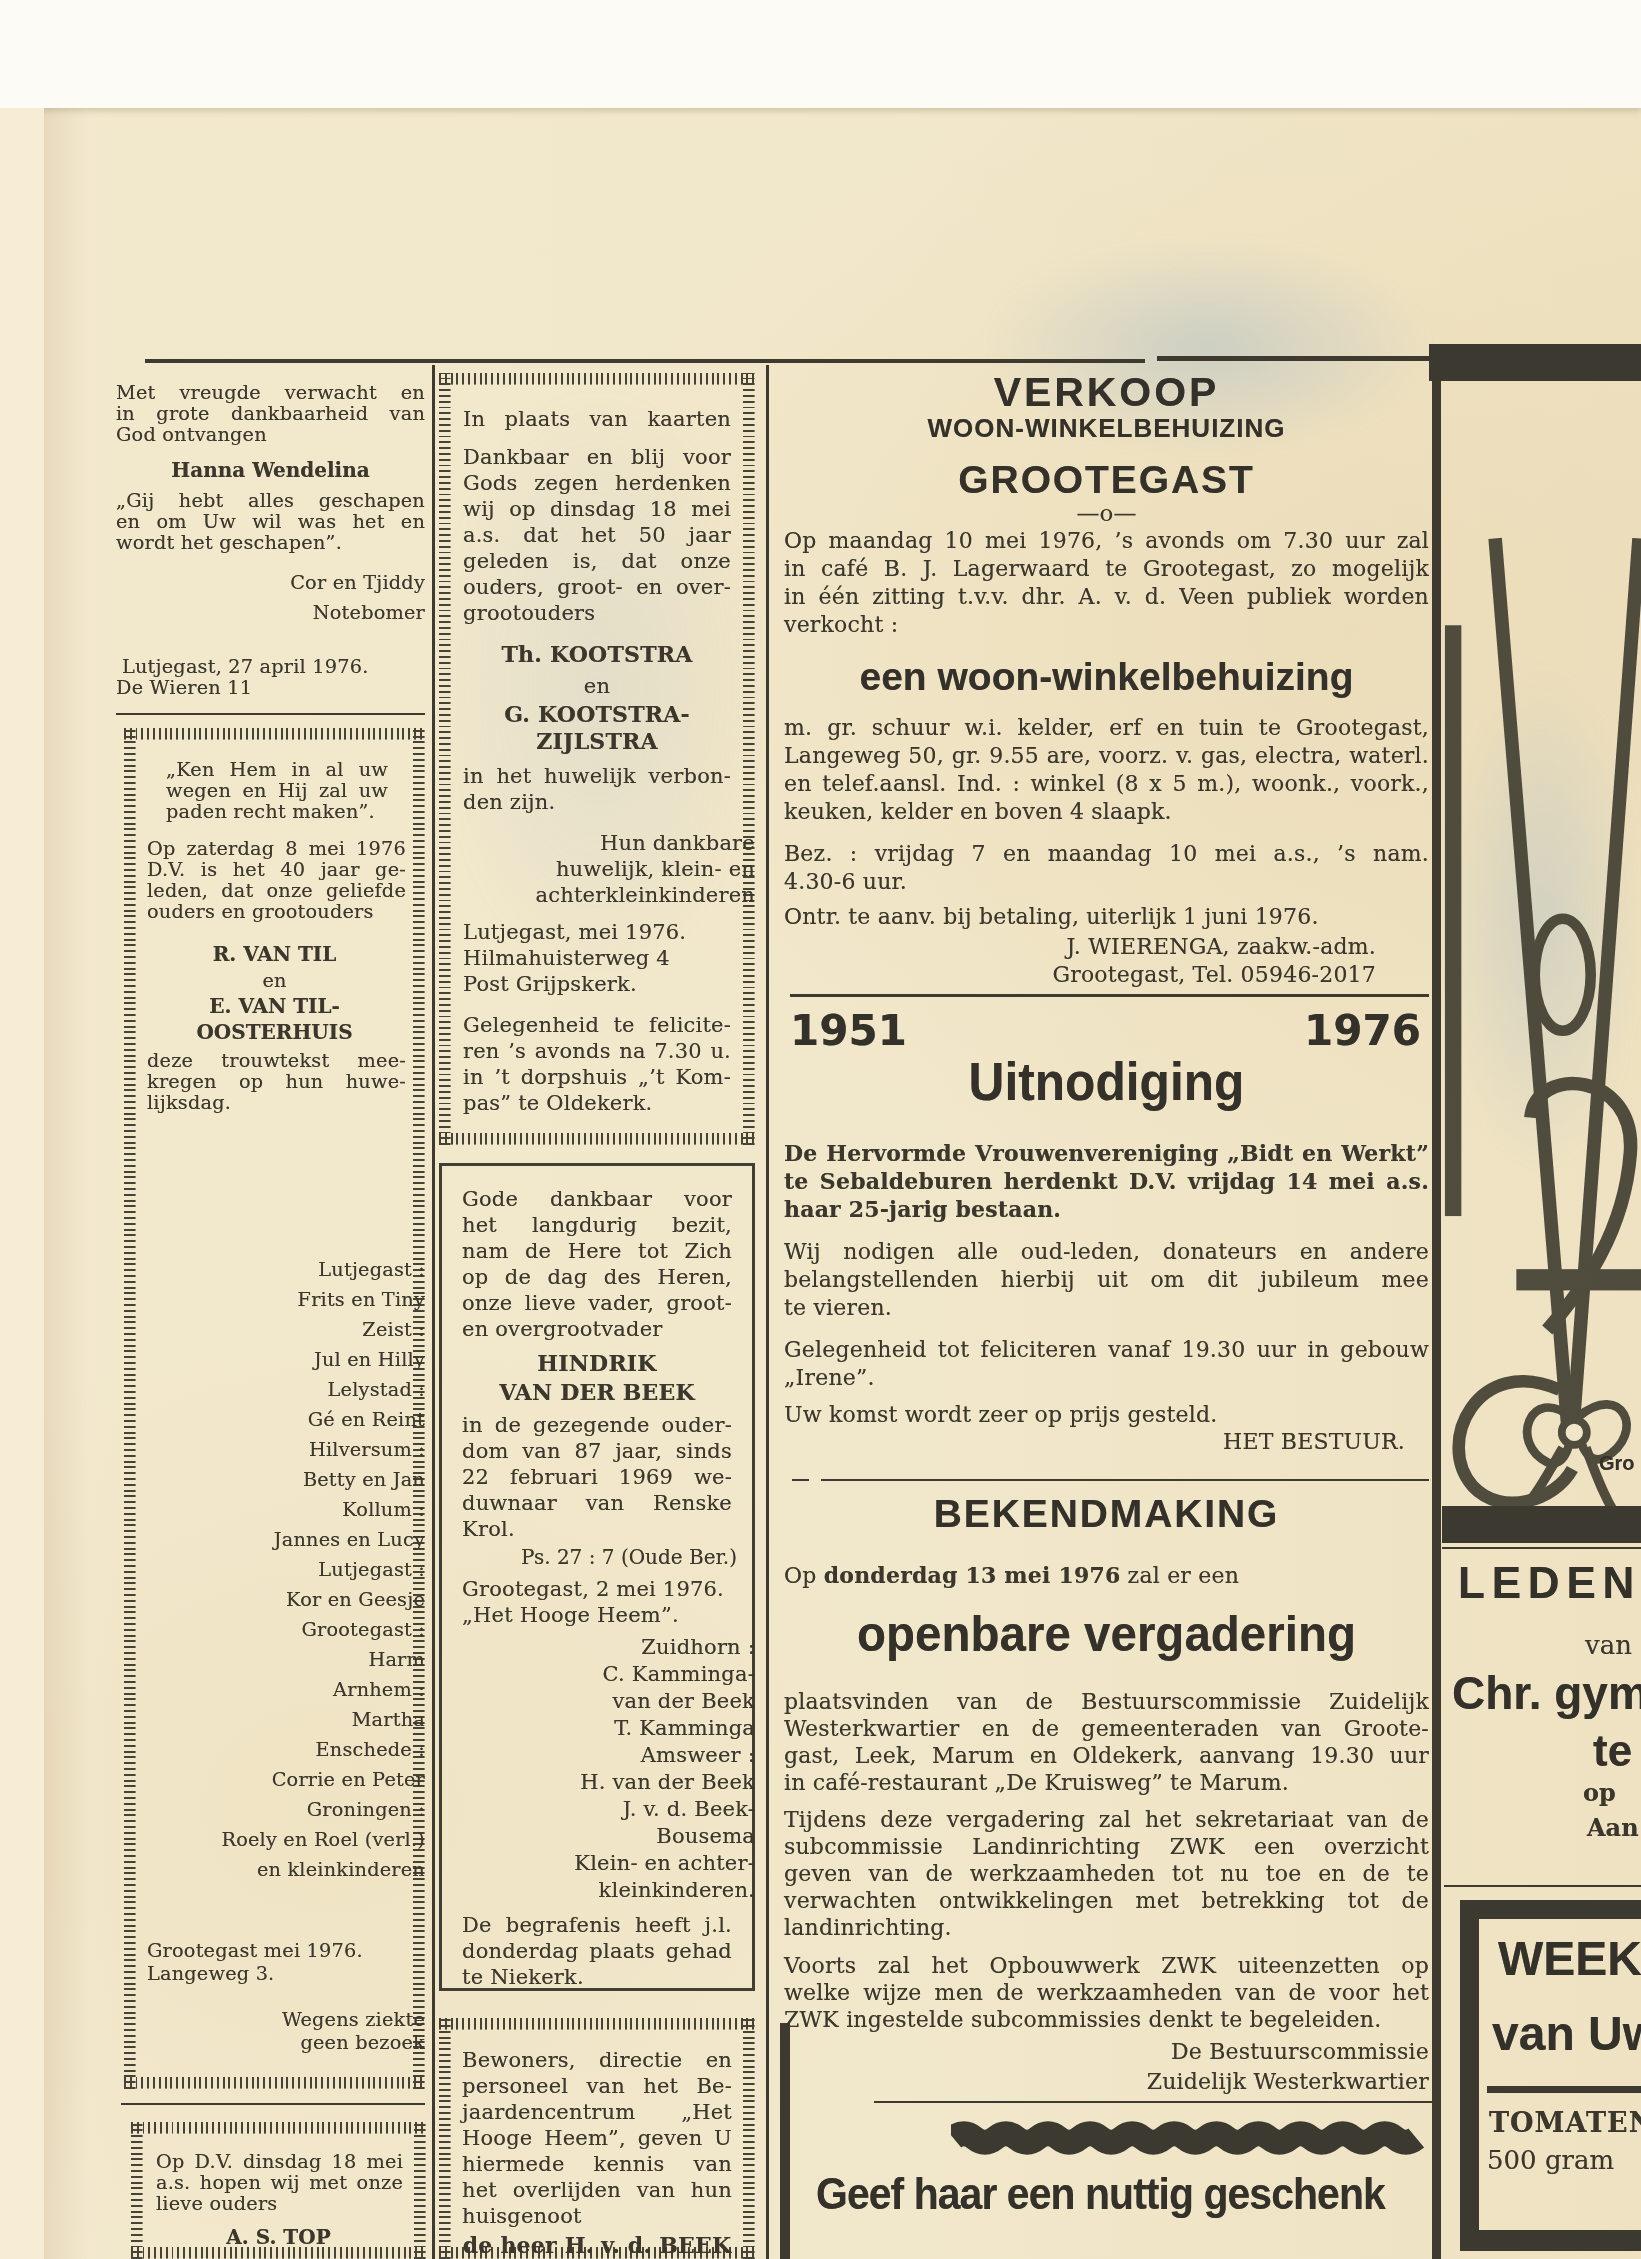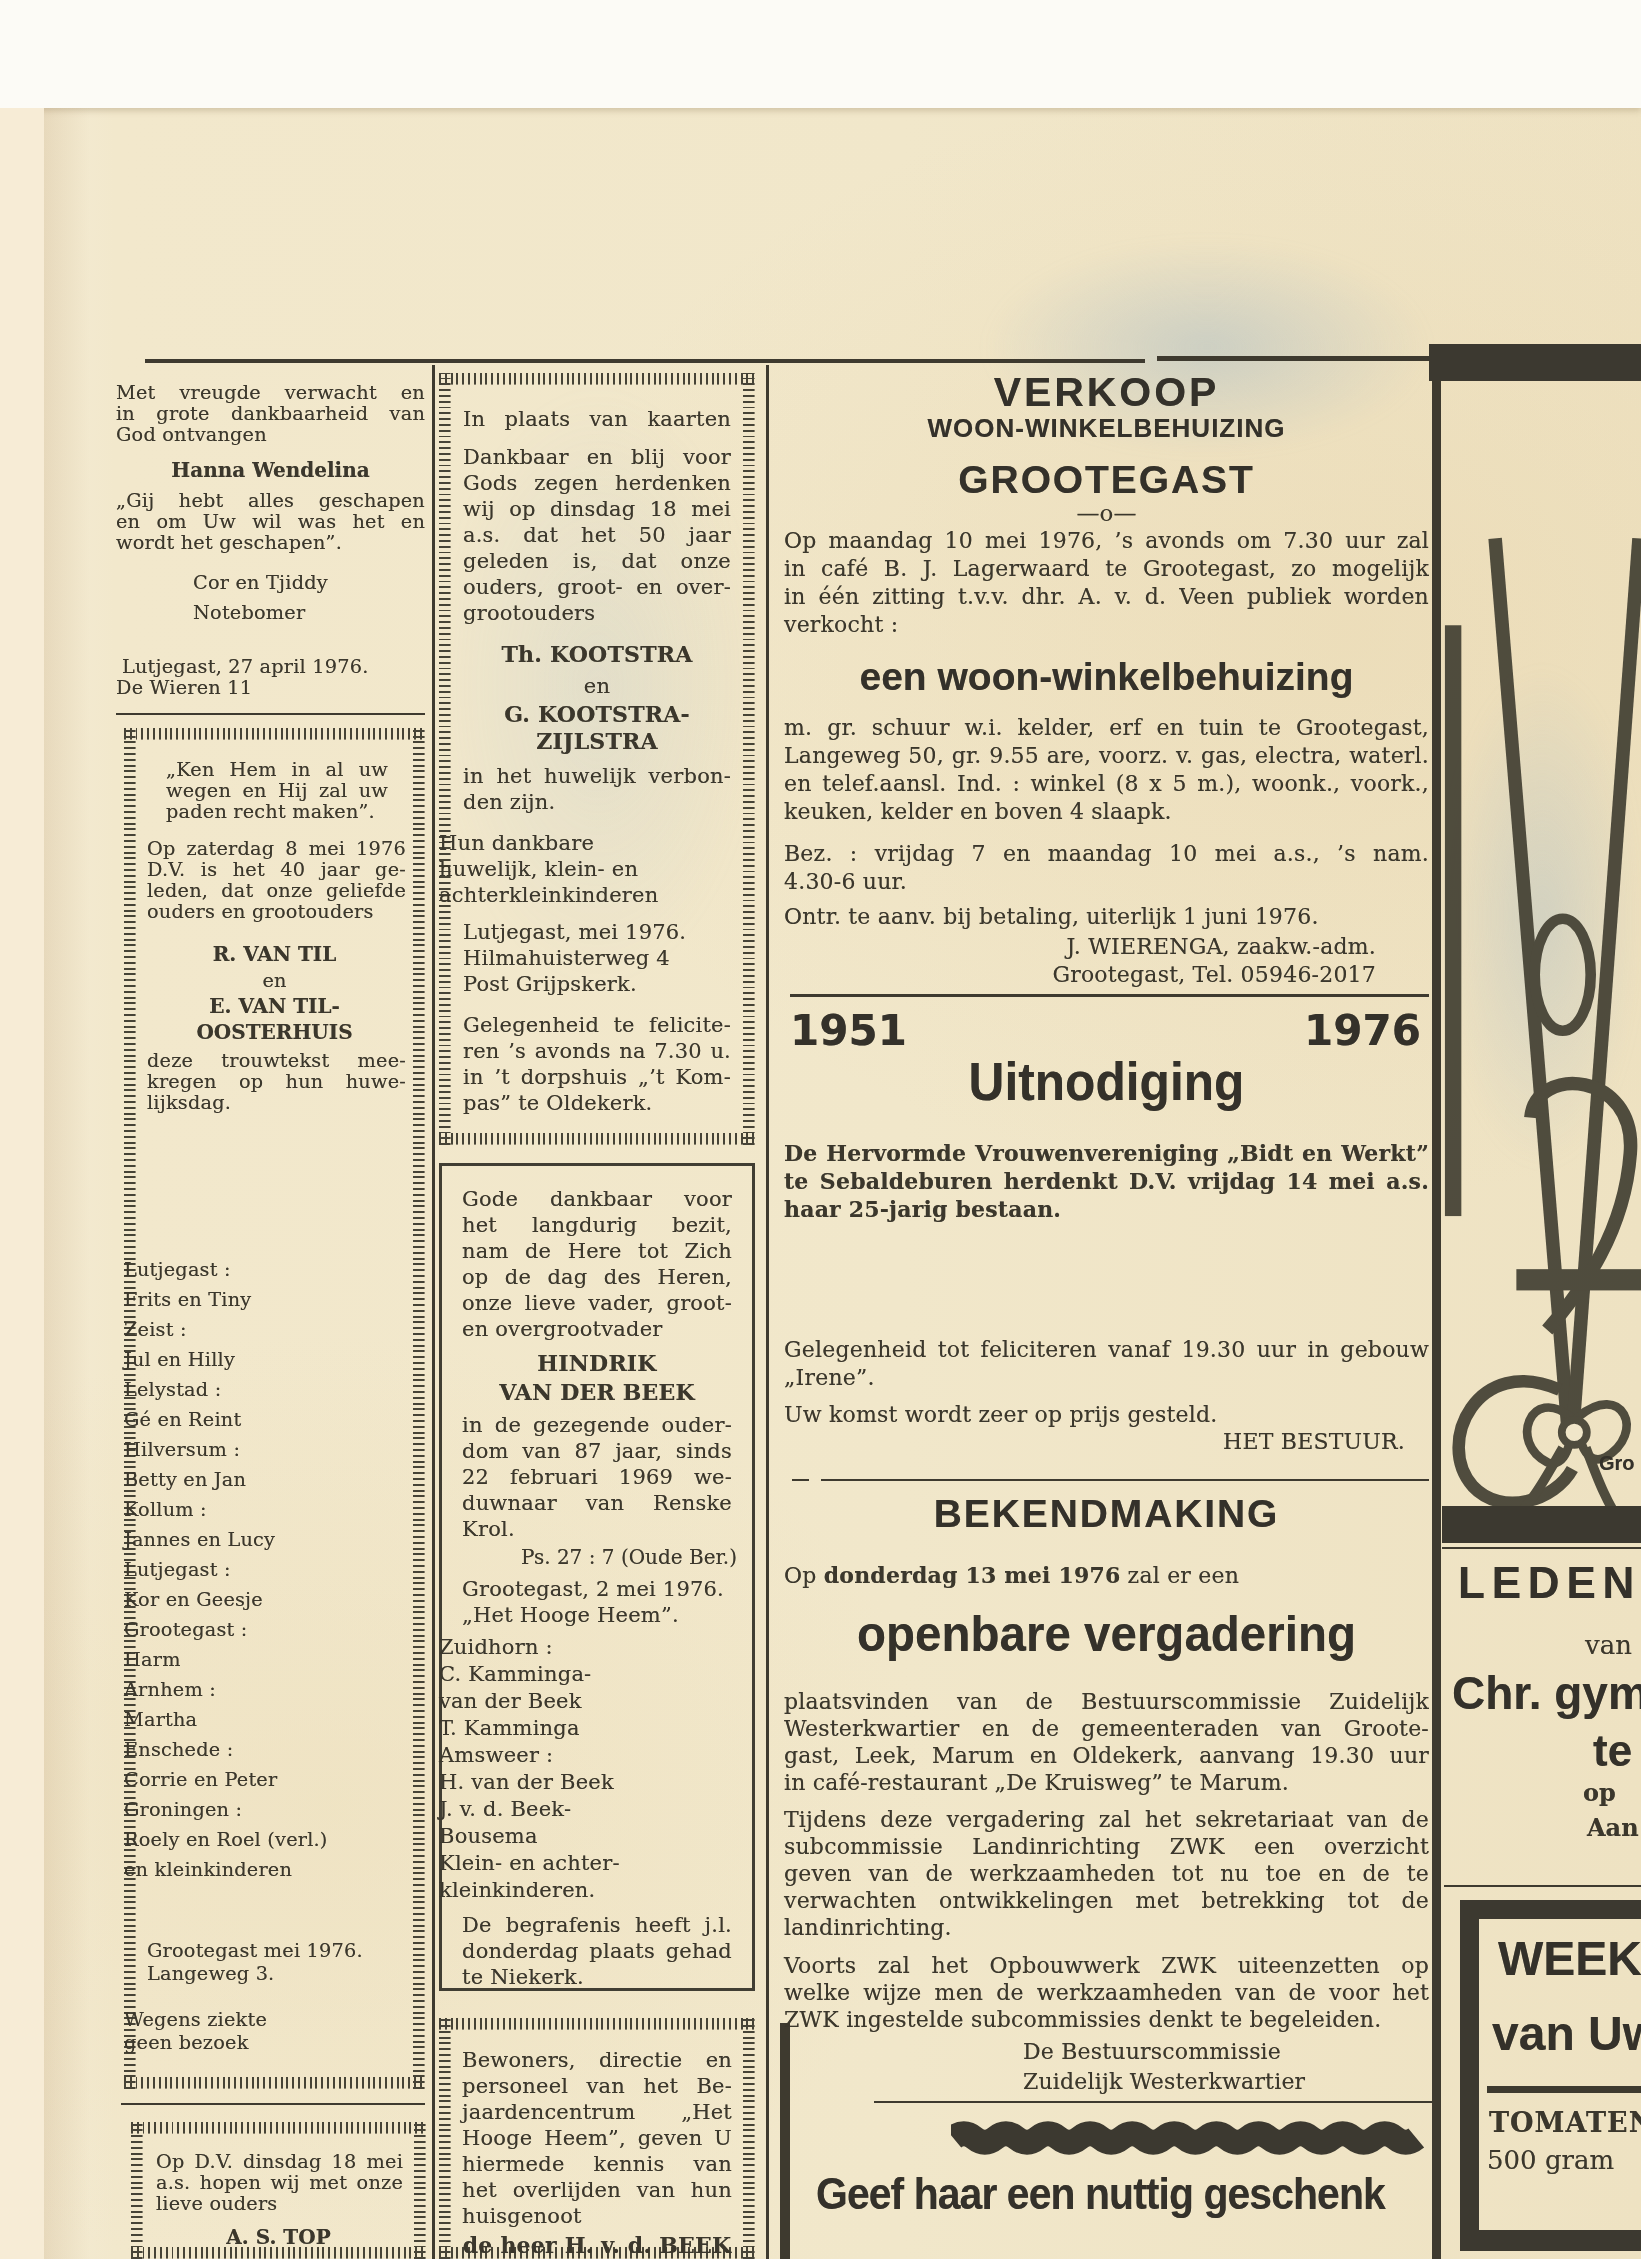--- a/index.html
+++ b/index.html
@@ -27,21 +27,21 @@
   .lh22 div{line-height:21px}
   .lh24 div{line-height:23px}
   .lh27 div{line-height:26px}
   .lh28 div{line-height:27px}
   .lh29 div{line-height:28px}
   .lh31 div{line-height:30px}
   .jst div{text-align:justify;text-align-last:justify}
   .jst div:last-child{text-align-last:left}
   .stretch div:last-child{text-align-last:justify}
   .ctr{text-align:center}
-  .ctr div{text-align:left}
+  .ctr div{text-align:right}
   .rgt{text-align:right}
   .hbox{background:
     repeating-linear-gradient(90deg,#46433600 0,#464336 0 1.9px,transparent 1.9px 5.8px) left top / 100% 11.6px no-repeat,
     repeating-linear-gradient(90deg,#464336 0 1.9px,transparent 1.9px 5.8px) left bottom / 100% 11.6px no-repeat,
     repeating-linear-gradient(0deg,#464336 0 1.9px,transparent 1.9px 5.8px) left top / 11.6px 100% no-repeat,
     repeating-linear-gradient(0deg,#464336 0 1.9px,transparent 1.9px 5.8px) right top / 11.6px 100% no-repeat}
   .solidbox{border:3.9px solid #413e33}
   .ink-soft{text-shadow:0 0 0.6px rgba(59,55,44,.55)}
 </style>
 </head>
@@ -266,20 +266,25 @@
 
   <div class="rule" style="left:790px;top:994px;width:639px;height:2.9px"></div>
   <div class="abs sans ink-soft" style="left:790px;top:1006px;font-size:42px;font-family:'DejaVu Sans',sans-serif;font-weight:bold">1951</div>
   <div class="abs sans rgt ink-soft" style="left:784px;top:1006px;width:637px;font-size:42px;font-family:'DejaVu Sans',sans-serif;font-weight:bold">1976</div>
   <div class="abs sans ctr ink-soft" style="left:784px;top:1050px;width:645px;font-size:54px;transform:scaleX(.92)">Uitnodiging</div>
   <div class="abs ser f23 b lh29 jst ink-soft" style="left:784px;top:1139px;width:645px">
       <div>De Hervormde Vrouwenvereniging „Bidt en Werkt”</div>
       <div>te Sebaldeburen herdenkt D.V. vrijdag 14 mei a.s.</div>
       <div>haar 25-jarig bestaan.</div>
     </div>
+  <div class="abs ser f23 lh29 jst ink-soft" style="left:784px;top:1238px;width:645px">
+      <div>Wij nodigen alle oud-leden, donateurs en andere</div>
+      <div>belangstellenden hierbij uit om dit jubileum mee</div>
+      <div>te vieren.</div>
+    </div>
   <div class="abs ser f23 lh29 jst ink-soft" style="left:784px;top:1336px;width:645px">
       <div>Gelegenheid tot feliciteren vanaf 19.30 uur in gebouw</div>
       <div>„Irene”.</div>
     </div>
   <div class="abs ser f23 ink-soft" style="left:784px;top:1402px;width:645px">Uw komst wordt zeer op prijs gesteld.</div>
   <div class="abs ser f23 rgt ink-soft" style="left:784px;top:1429px;width:645px;padding-right:24px">HET BESTUUR.</div>
 
   <div class="rule" style="left:792px;top:1479px;width:17.4px;height:1.9px"></div>
   <div class="rule" style="left:821px;top:1479px;width:608px;height:1.9px"></div>
 

